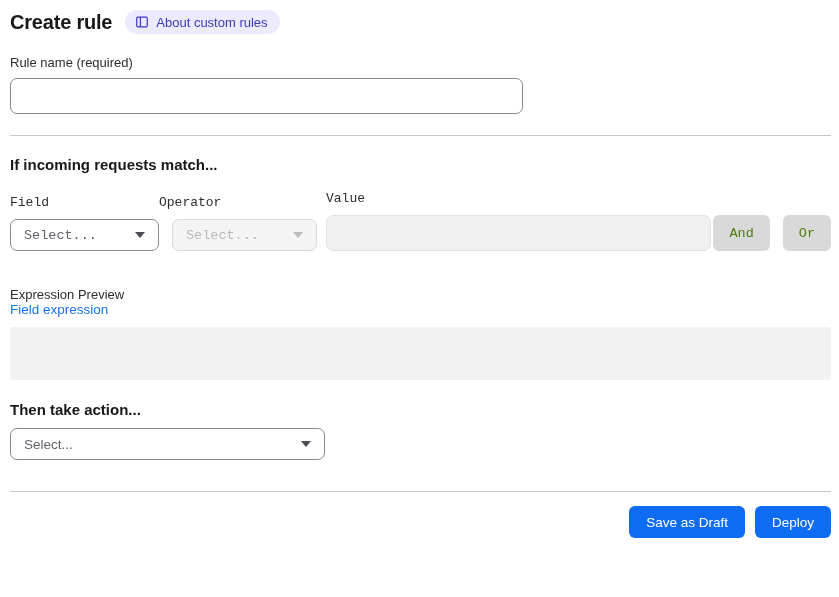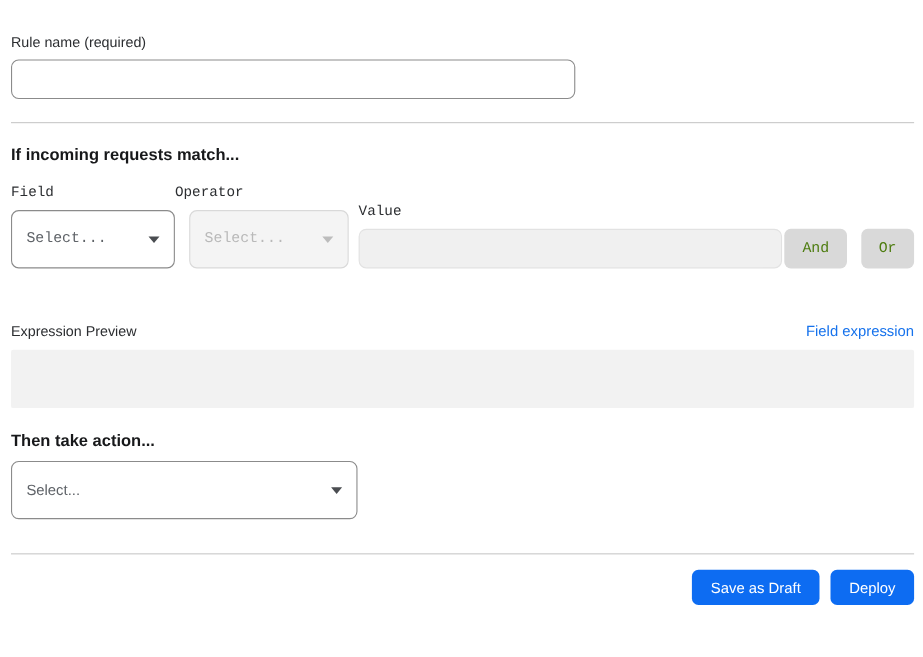--- a/index.html
+++ b/index.html
@@ -51,21 +51,21 @@
 
   .section-heading {
     font-size: 15px; font-weight: 700; color: #17181a;
     margin: 20px 0 0 0;
   }
 
   
   .match-row { display: flex; align-items: flex-end; margin-top: 18px; font-family: Liberation Mono, monospace; }
   .match-col .field-label { margin-bottom: 9px; }
   .select-box {
-    height: 53px; display: flex; align-items: center;
+    height: 32px; display: flex; align-items: center;
     justify-content: space-between;
     border: 1px solid #8b8b8b; border-radius: 7px;
     background: #fff; color: #5f6368;
     font-size: 13.5px; padding: 0 13px; cursor: pointer;
     user-select: none;
   }
   .select-box.disabled {
     background: #f4f4f4; border-color: #d9d9d9; color: #b9b9b9;
     cursor: default;
   }
@@ -89,21 +89,22 @@
   .gray-btn {
     height: 36px; padding: 0 16px;
     background: var(--gray_button, #d9d9d9); color: #4d7c0f;
     border: none; border-radius: 6px;
     font: inherit; font-size: 13.5px; cursor: pointer;
   }
 
   
   .expr-header {
     display: flex; justify-content: space-between; align-items: baseline;
-    margin-top: 49px;
+    margin-top: 36px;
+    flex-direction: column;
   }
   .expr-label { font-size: 13px; color: #2b2d30; }
   .edit-link {
     font-size: 13.5px; color: var(--link_blue, #1672ec);
     text-decoration: none; cursor: pointer;
   }
   .expr-box {
     margin-top: 10px; height: 53px;
     background: #f2f2f2; border-radius: 2px;
     font-family: "Liberation Mono", monospace; font-size: 13px;
@@ -125,20 +126,32 @@
     font: inherit; font-size: 13.5px; cursor: pointer;
   }
   .btn-cancel { background: var(--gray_button, #d9d9d9); color: #1f2023; }
   .btn-primary { background: var(--accent_blue, #0d6cf2); color: #ffffff; }
 </style>
 </head>
 <body>
 
 <div class="page">
 
+  <div class="header-row">
+    <h1 class="page-title">Create rule</h1>
+    <a class="about-badge">
+      <span style="display:inline-flex;">
+        <svg width="14" height="14" viewBox="0 0 16 16" fill="none">
+          <rect x="2" y="2.5" width="12" height="11" rx="1.2" stroke="currentColor" stroke-width="1.4"></rect>
+          <line x1="6.2" y1="2.5" x2="6.2" y2="13.5" stroke="currentColor" stroke-width="1.4"></line>
+        </svg>
+      </span>
+      <span>About custom rules</span>
+    </a>
+  </div>
 
   <div class="rule-name-group">
     <label class="field-label">Rule name (required)</label>
     <input class="text-input" type="text" value="" style="">
   </div>
 
   <hr class="divider">
 
   <h2 class="section-heading">If incoming requests match...</h2>
 

